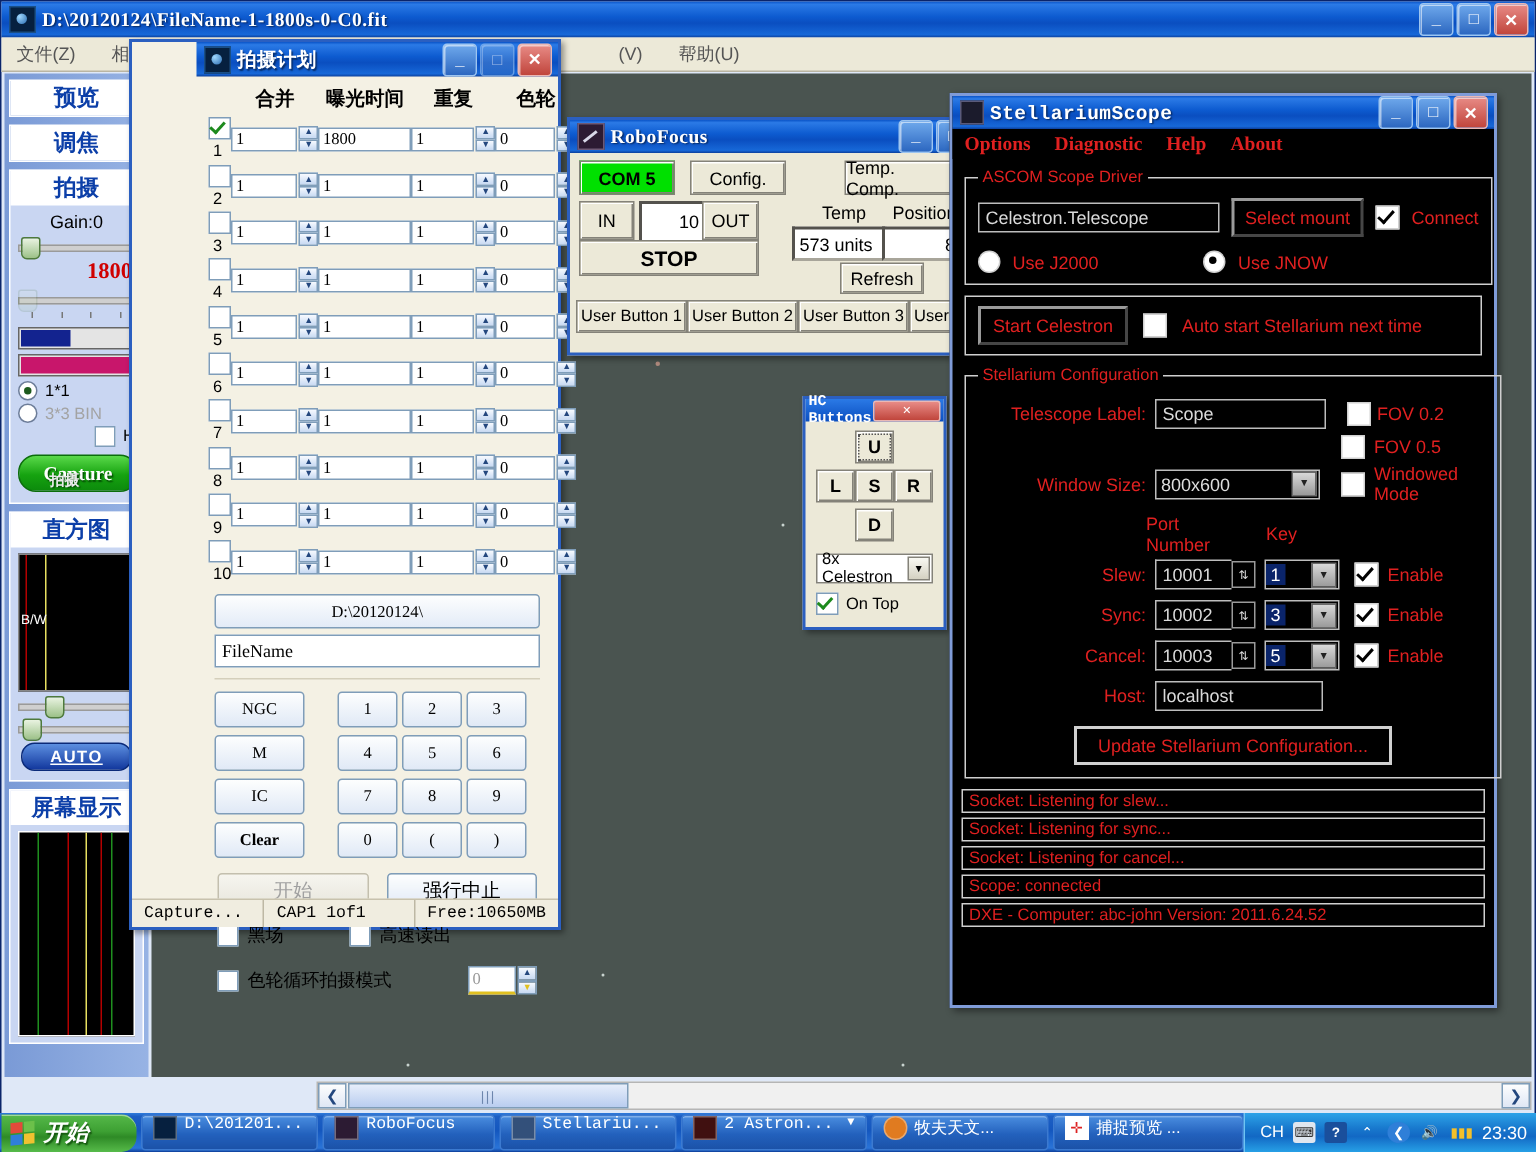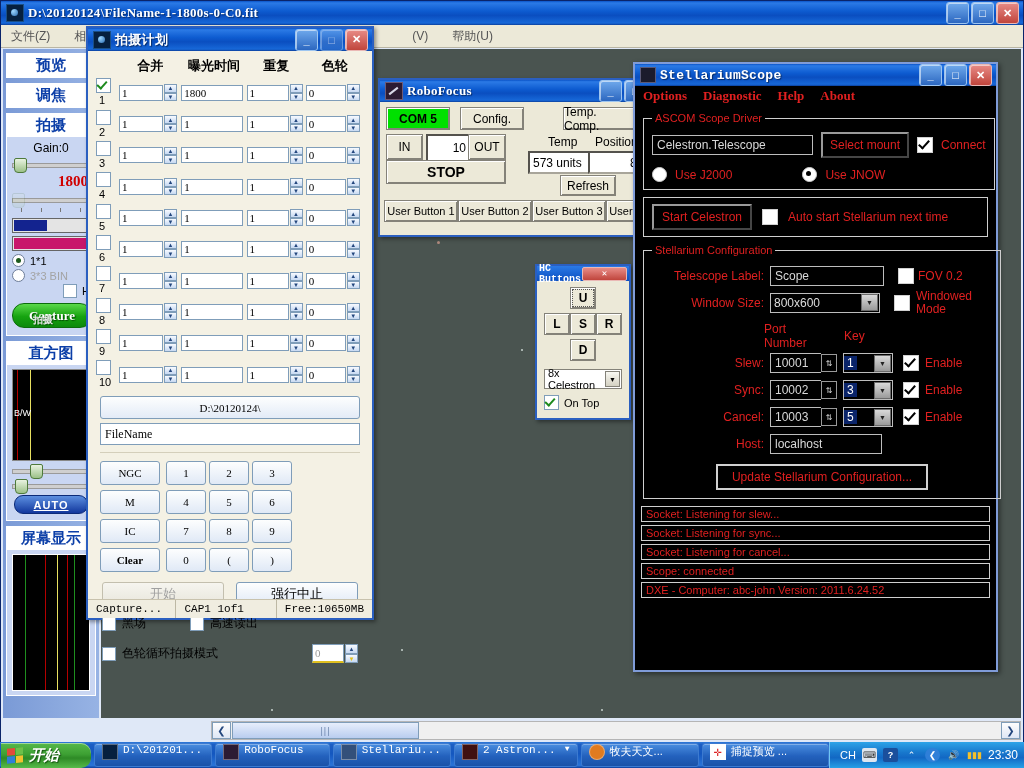--- a/index.html
+++ b/index.html
@@ -66,42 +66,42 @@
   
   #hscroll{position:absolute;left:210px;right:2px;bottom:4px;height:17px;background:#f0f0f0;border:1px solid #b5b5b5;
            display:flex;align-items:center;}
   .sbtn{width:17px;height:15px;background:linear-gradient(to bottom,#fdfdfd,#dfe7f5);border:1px solid #7f9db9;
         display:flex;align-items:center;justify-content:center;color:#24477e;font-size:10px;}
   #hscroll .thumb{width:185px;height:15px;margin-left:1px;background:linear-gradient(to bottom,#e7eefb,#b9cdef);
         border:1px solid #7f9db9;display:flex;align-items:center;justify-content:center;color:#6d86ad;font-size:9px;letter-spacing:1px;}
   #hscroll .track{flex:1;}
   
   #planwin{position:absolute;left:86px;top:26px;width:288px;height:594px;background:#f4f1e4;
-           border:2px solid #2b5fc0;box-sizing:border-box;box-shadow:2px 2px 4px rgba(0,0,0,.4);}
+           border:2px solid #2b5fc0;box-sizing:border-box;box-shadow:2px 2px 4px rgba(0,0,0,.4);padding-left:43px;}
   #planwin .titlebar{height:23px;}
   .planbody{padding:6px 8px 0;}
   .ptable{width:100%;border-collapse:collapse;}
   .ptable th{font-size:13px;font-weight:bold;color:#000;padding:0 0 2px;font-family:"Liberation Serif",serif;}
   .ptable td{padding:1px 0;}
   .rowchk{width:13px;height:13px;border:1px solid #7f9db9;background:#fff;display:inline-block;vertical-align:middle;position:relative;}
   .rowchk.on:after{content:"";position:absolute;left:2px;top:0px;width:4px;height:8px;border:solid #1d8a1d;
         border-width:0 2px 2px 0;transform:rotate(42deg);}
   .rowidx{font-size:11px;padding-left:3px;color:#000;}
   .tin{height:16px;border:1px solid #7f9db9;background:#fff;font-size:11px;padding:0 2px;box-sizing:border-box;
        font-family:"Liberation Serif",serif;display:flex;align-items:center;}
   .spin{width:13px;height:17px;display:flex;flex-direction:column;margin-left:1px;}
   .spin i{flex:1;border:1px solid #7f9db9;background:linear-gradient(to bottom,#f7faff,#c7d9f2);
       font-style:normal;font-size:6px;color:#24477e;display:flex;align-items:center;justify-content:center;line-height:1;}
   .cellwrap{display:flex;align-items:center;}
   .pathbtn{margin:6px 4px 4px;height:21px;border:1px solid #7f9db9;border-radius:3px;
       background:linear-gradient(to bottom,#fdfefe,#e3ebf7);display:flex;align-items:center;justify-content:center;
       font-size:11px;font-family:"Liberation Serif",serif;}
   .fnin{margin:0 4px;height:20px;border:1px solid #7f9db9;background:#fff;display:flex;align-items:center;
       padding-left:4px;font-size:12px;font-family:"Liberation Serif",serif;}
-  .keypad{margin:7px 4px 0;border-top:1px solid #d4cfbb;padding-top:8px;display:flex;gap:6px;}
+  .keypad{margin:7px 4px 0;border-top:1px solid #d4cfbb;padding-top:8px;display:flex;gap:22px;}
   .kcol{display:flex;flex-direction:column;gap:5px;}
   .kbtn{width:58px;height:22px;border:1px solid #7f9db9;border-radius:3px;
       background:linear-gradient(to bottom,#fdfefe,#e0e9f6);display:flex;align-items:center;justify-content:center;
       font-size:11px;font-family:"Liberation Serif",serif;}
   .kgrid{display:grid;grid-template-columns:repeat(3,38px);gap:5px;}
   .kbtn.sm{width:38px;}
   .kbtn.bold{font-weight:bold;}
   .actrow{display:flex;gap:12px;margin:10px 6px 0;}
   .actbtn{flex:1;height:22px;border:1px solid #7f9db9;border-radius:3px;
       background:linear-gradient(to bottom,#fdfefe,#e0e9f6);display:flex;align-items:center;justify-content:center;font-size:13px;}
@@ -871,20 +871,24 @@
     <fieldset class="grp" style="padding:10px 8px 8px">
       <legend>Stellarium Configuration</legend>
 
       <div class="row">
         <span class="lg" style="width:112px;text-align:right;padding-right:6px">Telescope Label:</span>
         <span class="stin" style="width:108px">Scope</span>
         <span class="stck" style="margin-left:14px"></span>
         <span class="lg" style="margin-left:4px">FOV 0.2</span>
       </div>
 
+      <div class="row" style="margin-top:4px;justify-content:flex-end">
+        <span class="stck"></span>
+        <span class="lg" style="margin-left:6px;width:76px">FOV 0.5</span>
+      </div>
 
       <div class="row" style="margin-top:4px">
         <span class="lg" style="width:112px;text-align:right;padding-right:6px">Window Size:</span>
         <span class="stsel" style="width:108px">
           <span style="padding-left:3px;color:#ddd">800x600</span>
           <span class="ar">▼</span>
         </span>
         <span class="stck" style="margin-left:14px"></span>
         <span class="lg" style="margin-left:6px;width:76px;line-height:1.05">Windowed Mode</span>
       </div>

